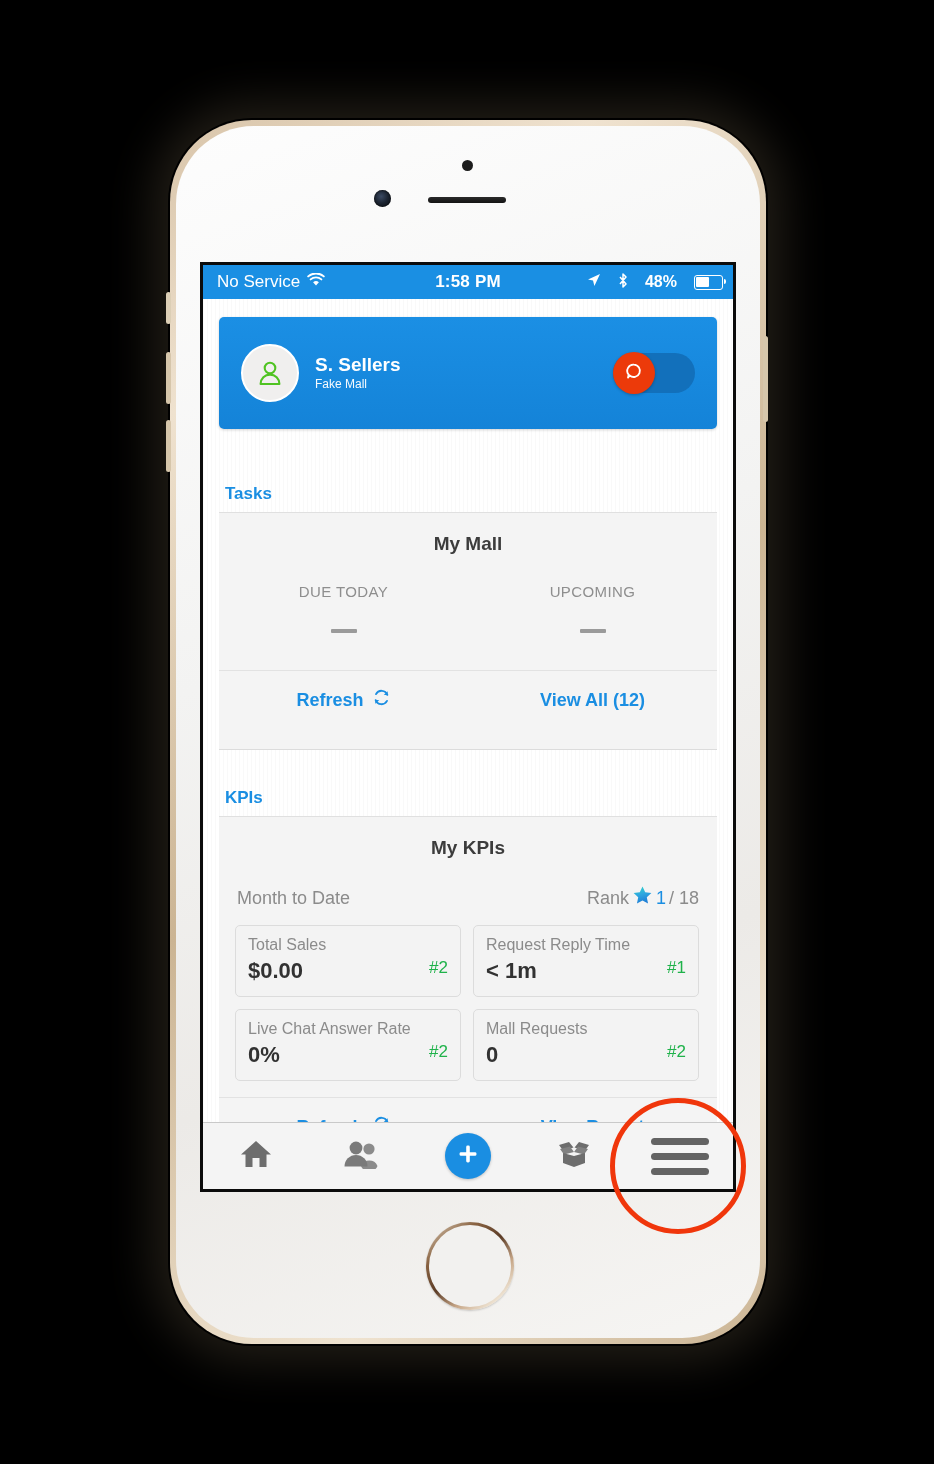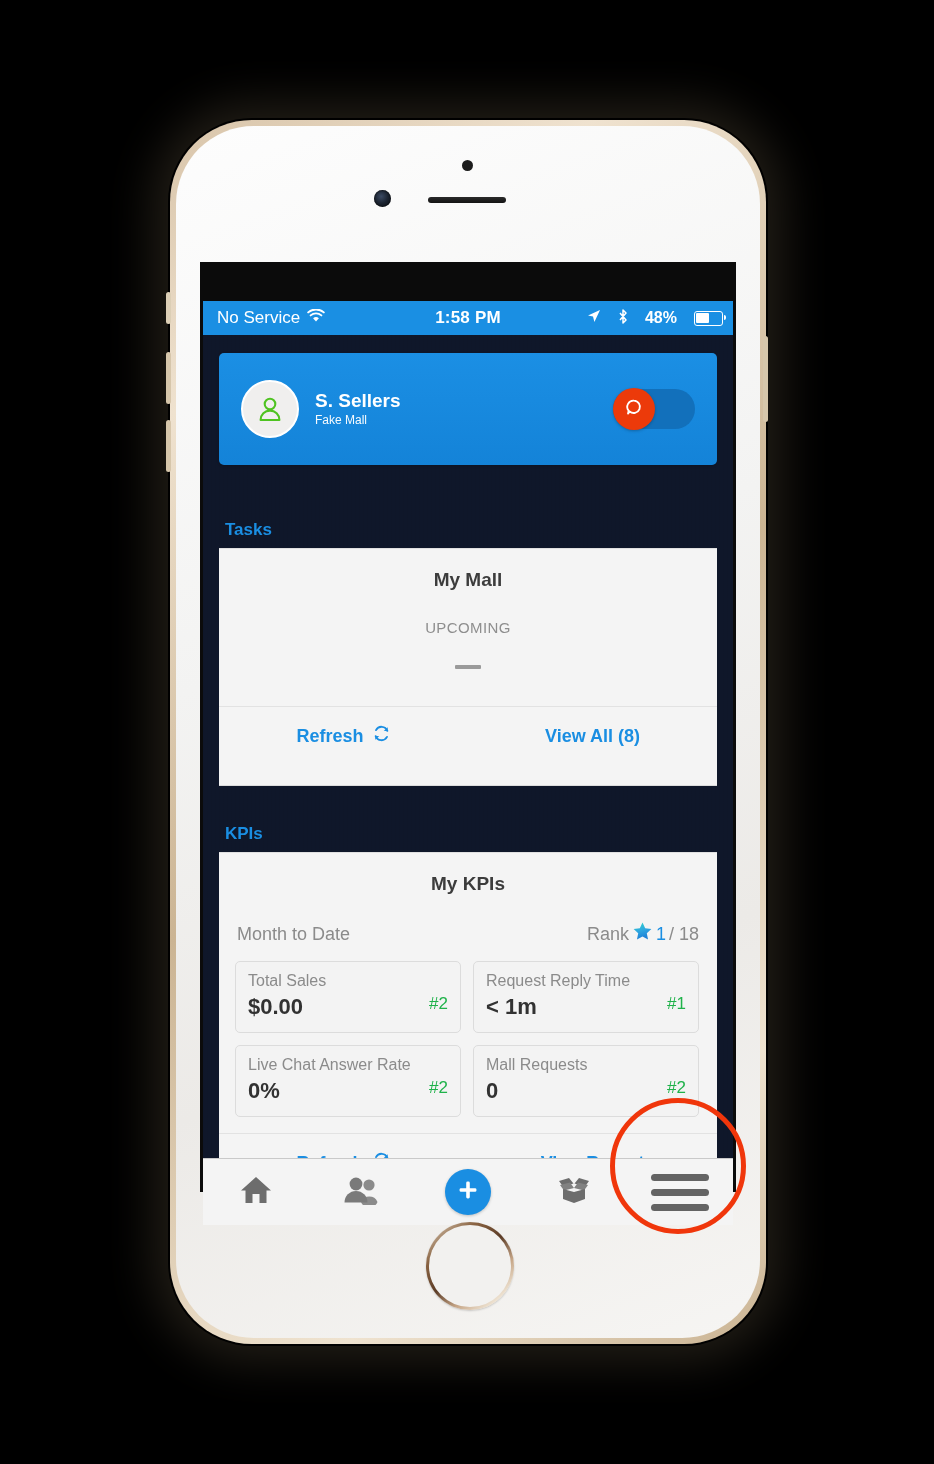--- a/index.html
+++ b/index.html
@@ -47,23 +47,22 @@
               linear-gradient(140deg,#e8dcc9 0%,#8a6443 26%,#5c3c26 48%,#c7a788 68%,#f0e6d6 86%,#9c7a5a 100%) border-box;
             box-shadow: 0 1px 2px rgba(0,0,0,0.18);}
 
   
   .screen-bezel{
     position:absolute; left:200px; top:262px; width:536px; height:930px;
     background:#0b0b0b;
   }
   .screen{
     position:absolute; left:203px; top:265px; width:530px; height:924px;
-    background:#0f172a;
+    background:#ffffff;
     overflow:hidden;
-    margin-top:36px;
   }
   .tex{
     position:absolute; inset:0;
     background-image:repeating-linear-gradient(90deg, rgba(0,0,0,0.022) 0 1px, rgba(255,255,255,0.0) 1px 4px);
     pointer-events:none;
   }
 
   
   .statusbar{
     position:relative; height:34px; background:#1a8fe3;
@@ -250,38 +249,42 @@
           </div>
         </div>
       </div>
 
       <div class="sec-label" style="top:185px">Tasks</div>
 
       <div class="card" style="top:213px; height:238px;">
         <div class="card-title">My Mall</div>
         <div class="stats">
           <div class="stat">
+            <div class="stat-label">DUE TODAY</div>
+            <div class="stat-value"><span class="stat-dash"></span></div>
+          </div>
+          <div class="stat">
             <div class="stat-label">UPCOMING</div>
             <div class="stat-value"><span class="stat-dash"></span></div>
           </div>
         </div>
         <div class="actions">
           <div class="action">
             <span>Refresh</span>
             <span class="refresh-ic">
               <svg width="19" height="19" viewBox="0 0 20 20">
                 <path d="M16.2 7.2 A6.6 6.6 0 0 0 4.2 6.4" stroke="#1a8ee2" stroke-width="1.9" fill="none" stroke-linecap="round"></path>
                 <path d="M3.8 12.8 A6.6 6.6 0 0 0 15.8 13.6" stroke="#1a8ee2" stroke-width="1.9" fill="none" stroke-linecap="round"></path>
                 <path d="M16.6 3.4 L16.4 7.6 L12.4 7.2 Z" fill="#1a8ee2"></path>
                 <path d="M3.4 16.6 L3.6 12.4 L7.6 12.8 Z" fill="#1a8ee2"></path>
               </svg>
             </span>
           </div>
           <div class="action">
-            <span>View All (8)</span>
+            <span>View All (12)</span>
           </div>
         </div>
       </div>
 
       <div class="sec-label" style="top:489px">KPIs</div>
 
       <div class="card" style="top:517px; height:373px;">
         <div class="card-title">My KPIs</div>
 
         <div class="mtd-row">

